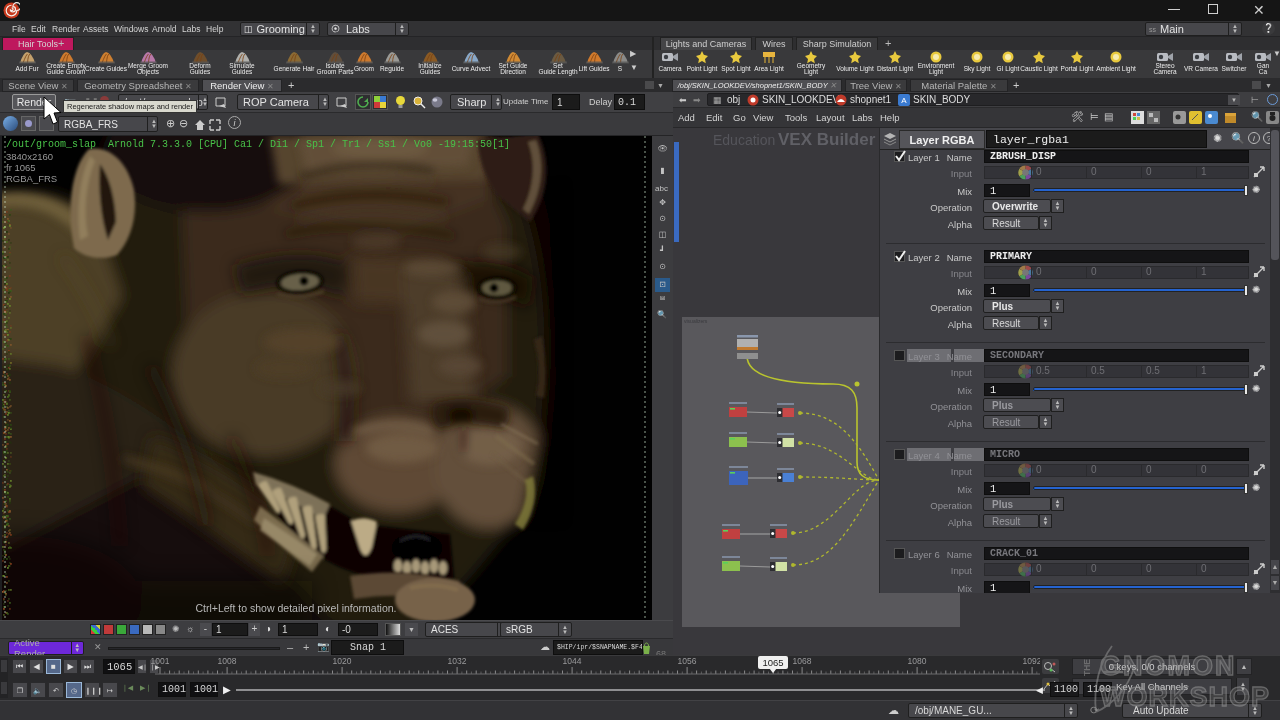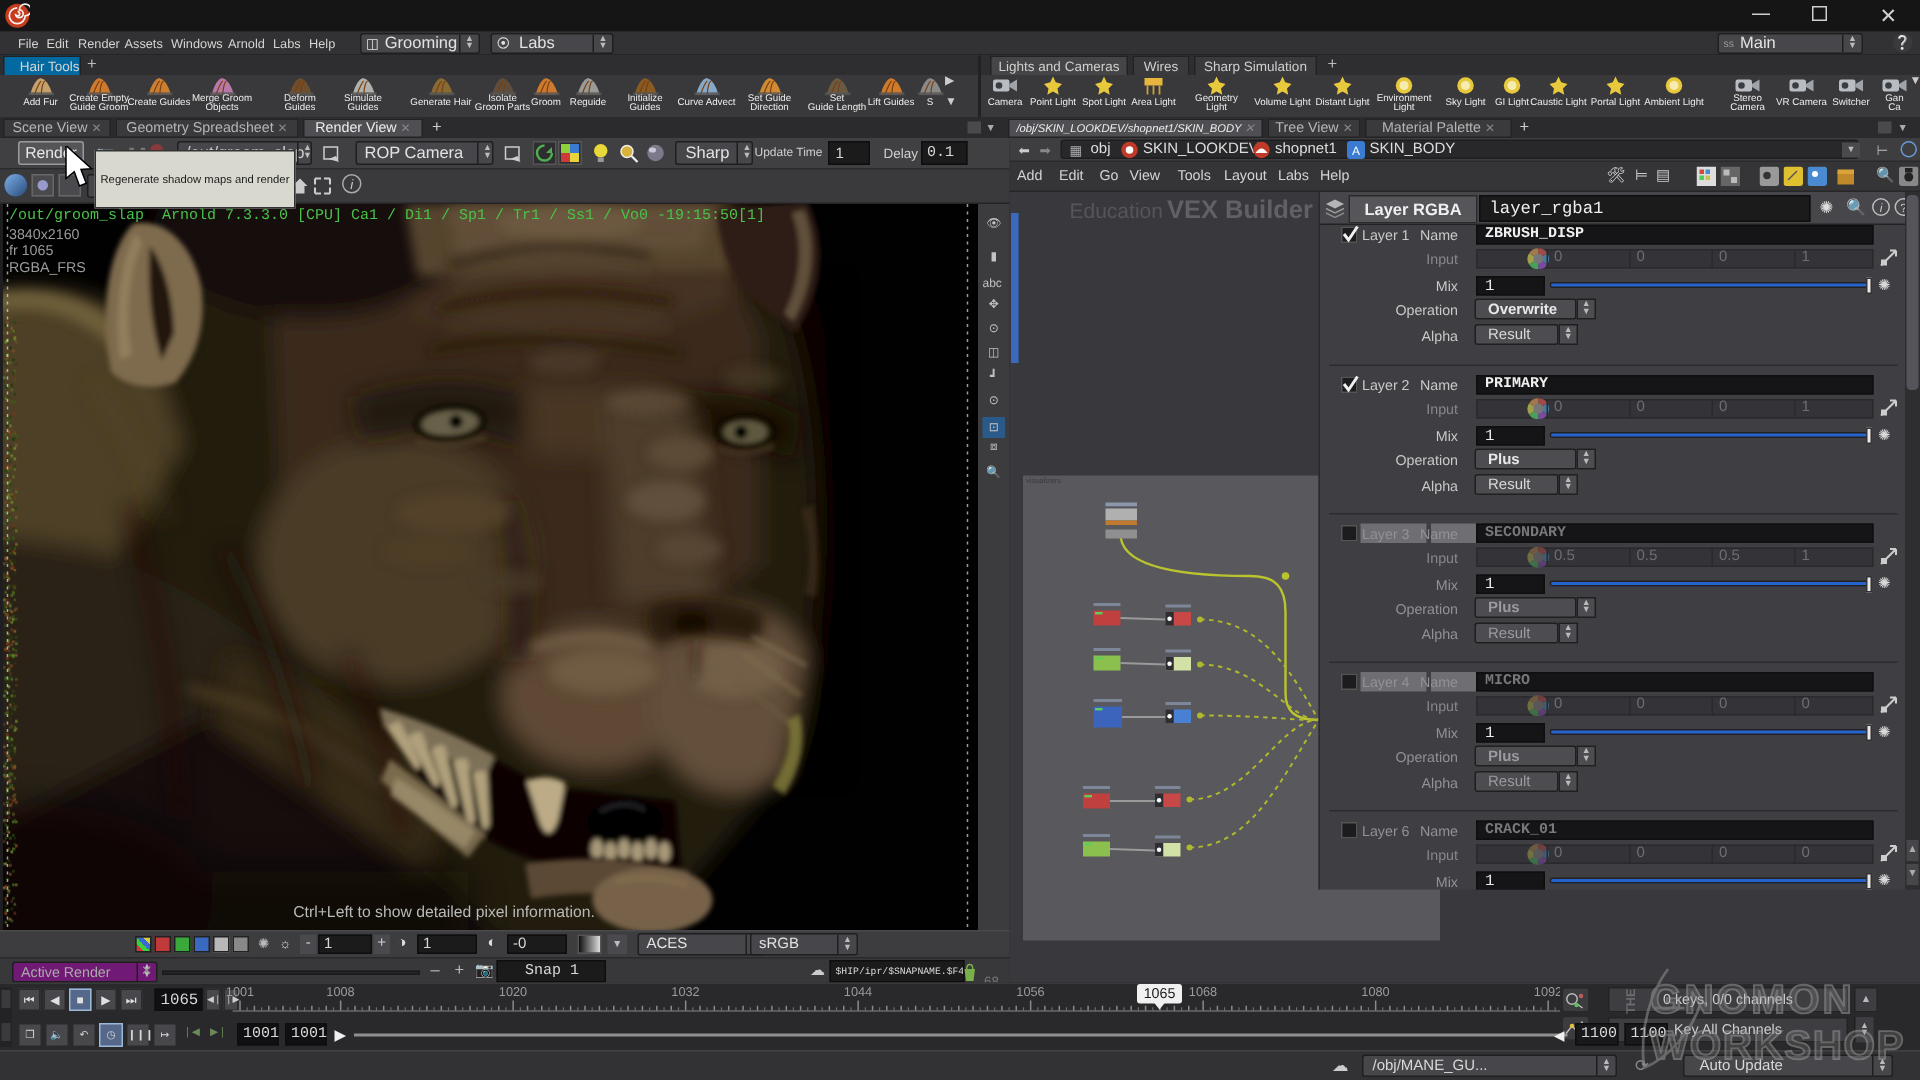--- a/index.html
+++ b/index.html
@@ -42,21 +42,21 @@
 <div class="a combo" style="left:1145px;top:1px;width:97px;height:14px">
       <span style="margin-left:3px;color:#999;font-size:7px">ss</span>
       <span style="margin-left:4px">Main</span>
       <span class="spin" style="margin-left:auto">▲<br>▼</span>
     </div>
 <div class="a" style="left:1262px;top:1px;width:13px;height:13px;border-radius:7px;background:#3a3a3c;color:#ccc;font-size:9px;text-align:center;line-height:13px">❔</div>
 
 </div>
 <div class="a" style="left:0;top:37px;width:1280px;height:41px;background:#39393b">
 <div class="a" style="left:0;top:0;width:1280px;height:13px;background:#2e2e30"></div>
-<div class="a" style="left:2px;top:0;width:52px;height:13px;background:#0369a1;border:1px solid #222;border-bottom:0;color:#d5d5d5;font-size:9px;text-align:right;line-height:12px">Hair Tools</div>
+<div class="a" style="left:2px;top:0;width:72px;height:13px;background:#be185d;border:1px solid #222;border-bottom:0;color:#d5d5d5;font-size:9px;text-align:center;line-height:12px">Hair Tools</div>
 <div class="a" style="left:58px;top:0px;color:#bbb;font-size:11px;line-height:13px">+</div>
 <div class="a" style="left:660px;top:0;width:92px;height:13px;background:#454547;border:1px solid #222;border-bottom:0;color:#cfcfcf;font-size:9px;text-align:center;line-height:12px">Lights and Cameras</div>
 <div class="a" style="left:755px;top:0;width:38px;height:13px;background:#3a3a3c;border:1px solid #222;border-bottom:0;color:#cfcfcf;font-size:9px;text-align:center;line-height:12px">Wires</div>
 <div class="a" style="left:796px;top:0;width:82px;height:13px;background:#3a3a3c;border:1px solid #222;border-bottom:0;color:#cfcfcf;font-size:9px;text-align:center;line-height:12px">Sharp Simulation</div>
 <div class="a" style="left:885px;top:0px;color:#bbb;font-size:11px;line-height:13px">+</div>
 <div class="a" style="left:652px;top:0;width:2px;height:41px;background:#222"></div>
 <svg class="a" style="left:18px;top:14px" width="19" height="13" viewBox="0 0 19 13">
       <path d="M2 12 Q5 2 9 1 Q14 2 17 12 Z" fill="#c3a06c"></path>
       <path d="M5 12 Q8 4 9.5 3 M9.5 12 Q10 4 12 3" stroke="#7a4010" stroke-width="0.8" fill="none"></path>
       <rect x="1" y="10.5" width="17" height="2" fill="#555" opacity="0.8"></rect>
@@ -333,21 +333,21 @@
         <path d="M6 1L1 6h2v5h6V6h2z" fill="#ccc"></path>
       </svg></div>
 <div class="a" style="left:209px;top:4px"><svg width="12" height="12">
         <path d="M1 1h4M1 1v4M11 1h-4M11 1v4M1 11h4M1 11v-4M11 11h-4M11 11v-4" stroke="#ccc" stroke-width="1.4"></path>
       </svg></div>
 <div class="a" style="left:228px;top:3px;width:13px;height:13px;border:1px solid #aaa;border-radius:7px;color:#ccc;font-size:9px;text-align:center;line-height:13px;font-style:italic">i</div>
 </div>
 <svg class="a" style="left:42px;top:97px;z-index:30" width="26" height="30" viewBox="0 0 26 30">
 <path d="M2 0 L2 22 L7.5 17.5 L11 27 L15.5 25.2 L12 16 L19 15.5 Z" fill="#fff" stroke="#000" stroke-width="1"></path>
   </svg>
-<div class="a" style="left:63px;top:100px;z-index:29;background:#d8d8ce;border:1px solid #333;color:#1a1a1a;font-size:7.5px;padding:14px 3px;white-space:nowrap">Regenerate shadow maps and render</div>
+<div class="a" style="left:63px;top:100px;z-index:29;background:#d8d8ce;border:1px solid #333;color:#1a1a1a;font-size:7.5px;padding:1px 3px;white-space:nowrap">Regenerate shadow maps and render</div>
 <div class="a" style="left:0;top:136px;width:673px;height:484px;background:#1e1e20">
 <div class="a" style="left:2px;top:0px;width:650px;height:484px;background:#000;border-left:2px solid #2e8b2e;border-right:2px solid #2e8b2e;border-bottom:2px solid #2e8b2e"></div>
 <svg class="a" style="left:2px;top:0" width="650" height="484" viewBox="0 0 650 484">
 <defs>
 <filter id="b12" x="-30%" y="-30%" width="160%" height="160%">
           <feGaussianBlur stdDeviation="12"></feGaussianBlur>
         </filter>
 <filter id="b7" x="-30%" y="-30%" width="160%" height="160%">
           <feGaussianBlur stdDeviation="7"></feGaussianBlur>
         </filter>
@@ -940,21 +940,21 @@
 <div class="a combo" style="left:425px;top:1px;width:86px;height:15px">
       <span style="margin-left:5px;font-size:10px">ACES</span>
       <span class="spin" style="margin-left:auto">▲<br>▼</span>
     </div>
 <div class="a combo" style="left:500px;top:1px;width:72px;height:15px">
       <span style="margin-left:5px;font-size:10px">sRGB</span>
       <span class="spin" style="margin-left:auto">▲<br>▼</span>
     </div>
 </div>
 <div class="a" style="left:0;top:638px;width:673px;height:18px;background:#38383b;border-top:1px solid #2a2a2c">
-<div class="a combo" style="left:8px;top:2px;width:97px;height:14px;background:#701a75">
+<div class="a combo" style="left:8px;top:2px;width:76px;height:14px;background:#6d28d9">
       <span style="margin-left:5px;font-size:9.5px;color:#aaa">Active Render</span>
       <span class="spin" style="margin-left:auto">▲<br>▼</span>
     </div>
 <div class="a" style="left:94px;top:3px;color:#999;font-size:9px">✕</div>
 <div class="a" style="left:108px;top:8px;width:172px;height:3px;background:#26262a;border:1px solid #1a1a1a"></div>
 <div class="a" style="left:287px;top:2px;color:#bbb;font-size:11px">–</div>
 <div class="a" style="left:303px;top:2px;color:#bbb;font-size:11px">+</div>
 <div class="a" style="left:317px;top:2px;color:#ccc;font-size:10px">📷</div>
 <div class="a fld mono" style="left:331px;top:1px;width:73px;height:15px;line-height:14px;padding-left:18px;font-size:10px">Snap 1</div>
 <div class="a" style="left:540px;top:2px;color:#ccc;font-size:10px">☁</div>

